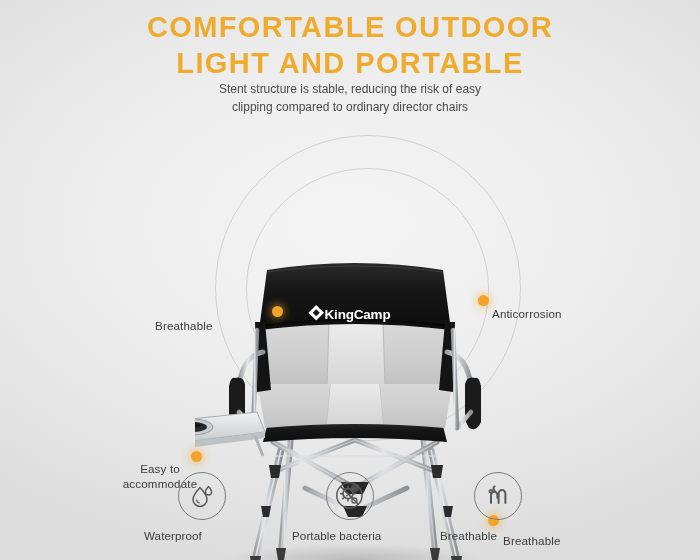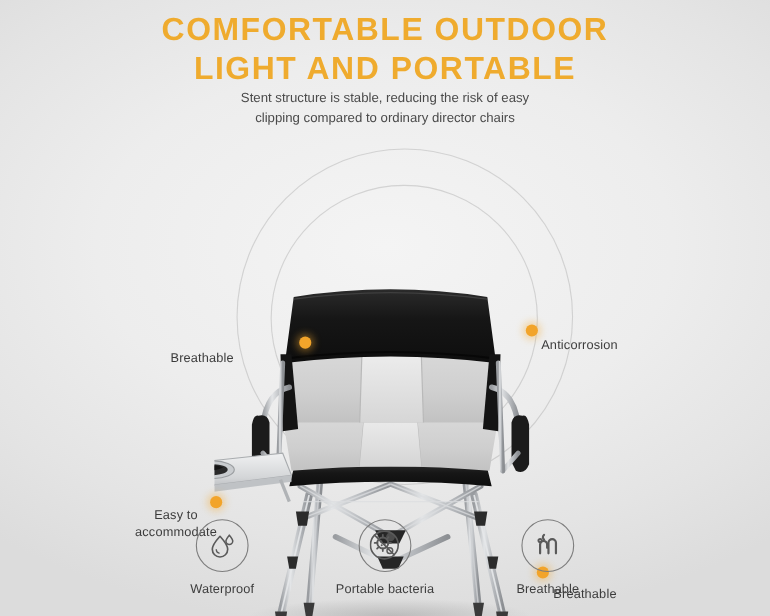--- a/index.html
+++ b/index.html
@@ -111,21 +111,21 @@
     background:#1a1a1a;
   }
   .brand .txt { vertical-align:middle; }
 
   
   .features {
     position:absolute; left:0; top:472px; width:700px; height:88px;
     display:flex; justify-content:center; align-items:flex-start;
     gap:32px;
   }
-  .feature { width:116px; text-align:center; }
+  .feature { width:116px; }
   .feature .circle {
     width:48px; height:48px; margin:0 auto 9px;
     border-radius:50%;
     border:1.6px solid #7d7d7d;
     display:flex; align-items:center; justify-content:center;
   }
   .feature .circle svg { display:block; }
   .feature .cap {
     font-size:11.6px;
     color:#3d3d3d;
@@ -275,20 +275,23 @@
         </g>
 
         <g fill="#2b2b2b">
           <path d="M74 205 h12 l-2 13 h-8 z"></path>
           <path d="M236 205 h12 l-2 13 h-8 z"></path>
           <path d="M66 246 h10 l-2 11 h-6 z"></path>
           <path d="M248 246 h10 l-2 11 h-6 z"></path>
         </g>
       </svg>
 
+      <div class="brand">
+        <span class="diamond"></span><span class="txt">KingCamp</span>
+      </div>
     </div>
 
     <div class="callout co-breathable">
       <span class="label">Breathable</span>
       <span class="dot"></span>
     </div>
 
     <div class="callout co-anticorrosion">
       <span class="label">Anticorrosion</span>
       <span class="dot"></span>

